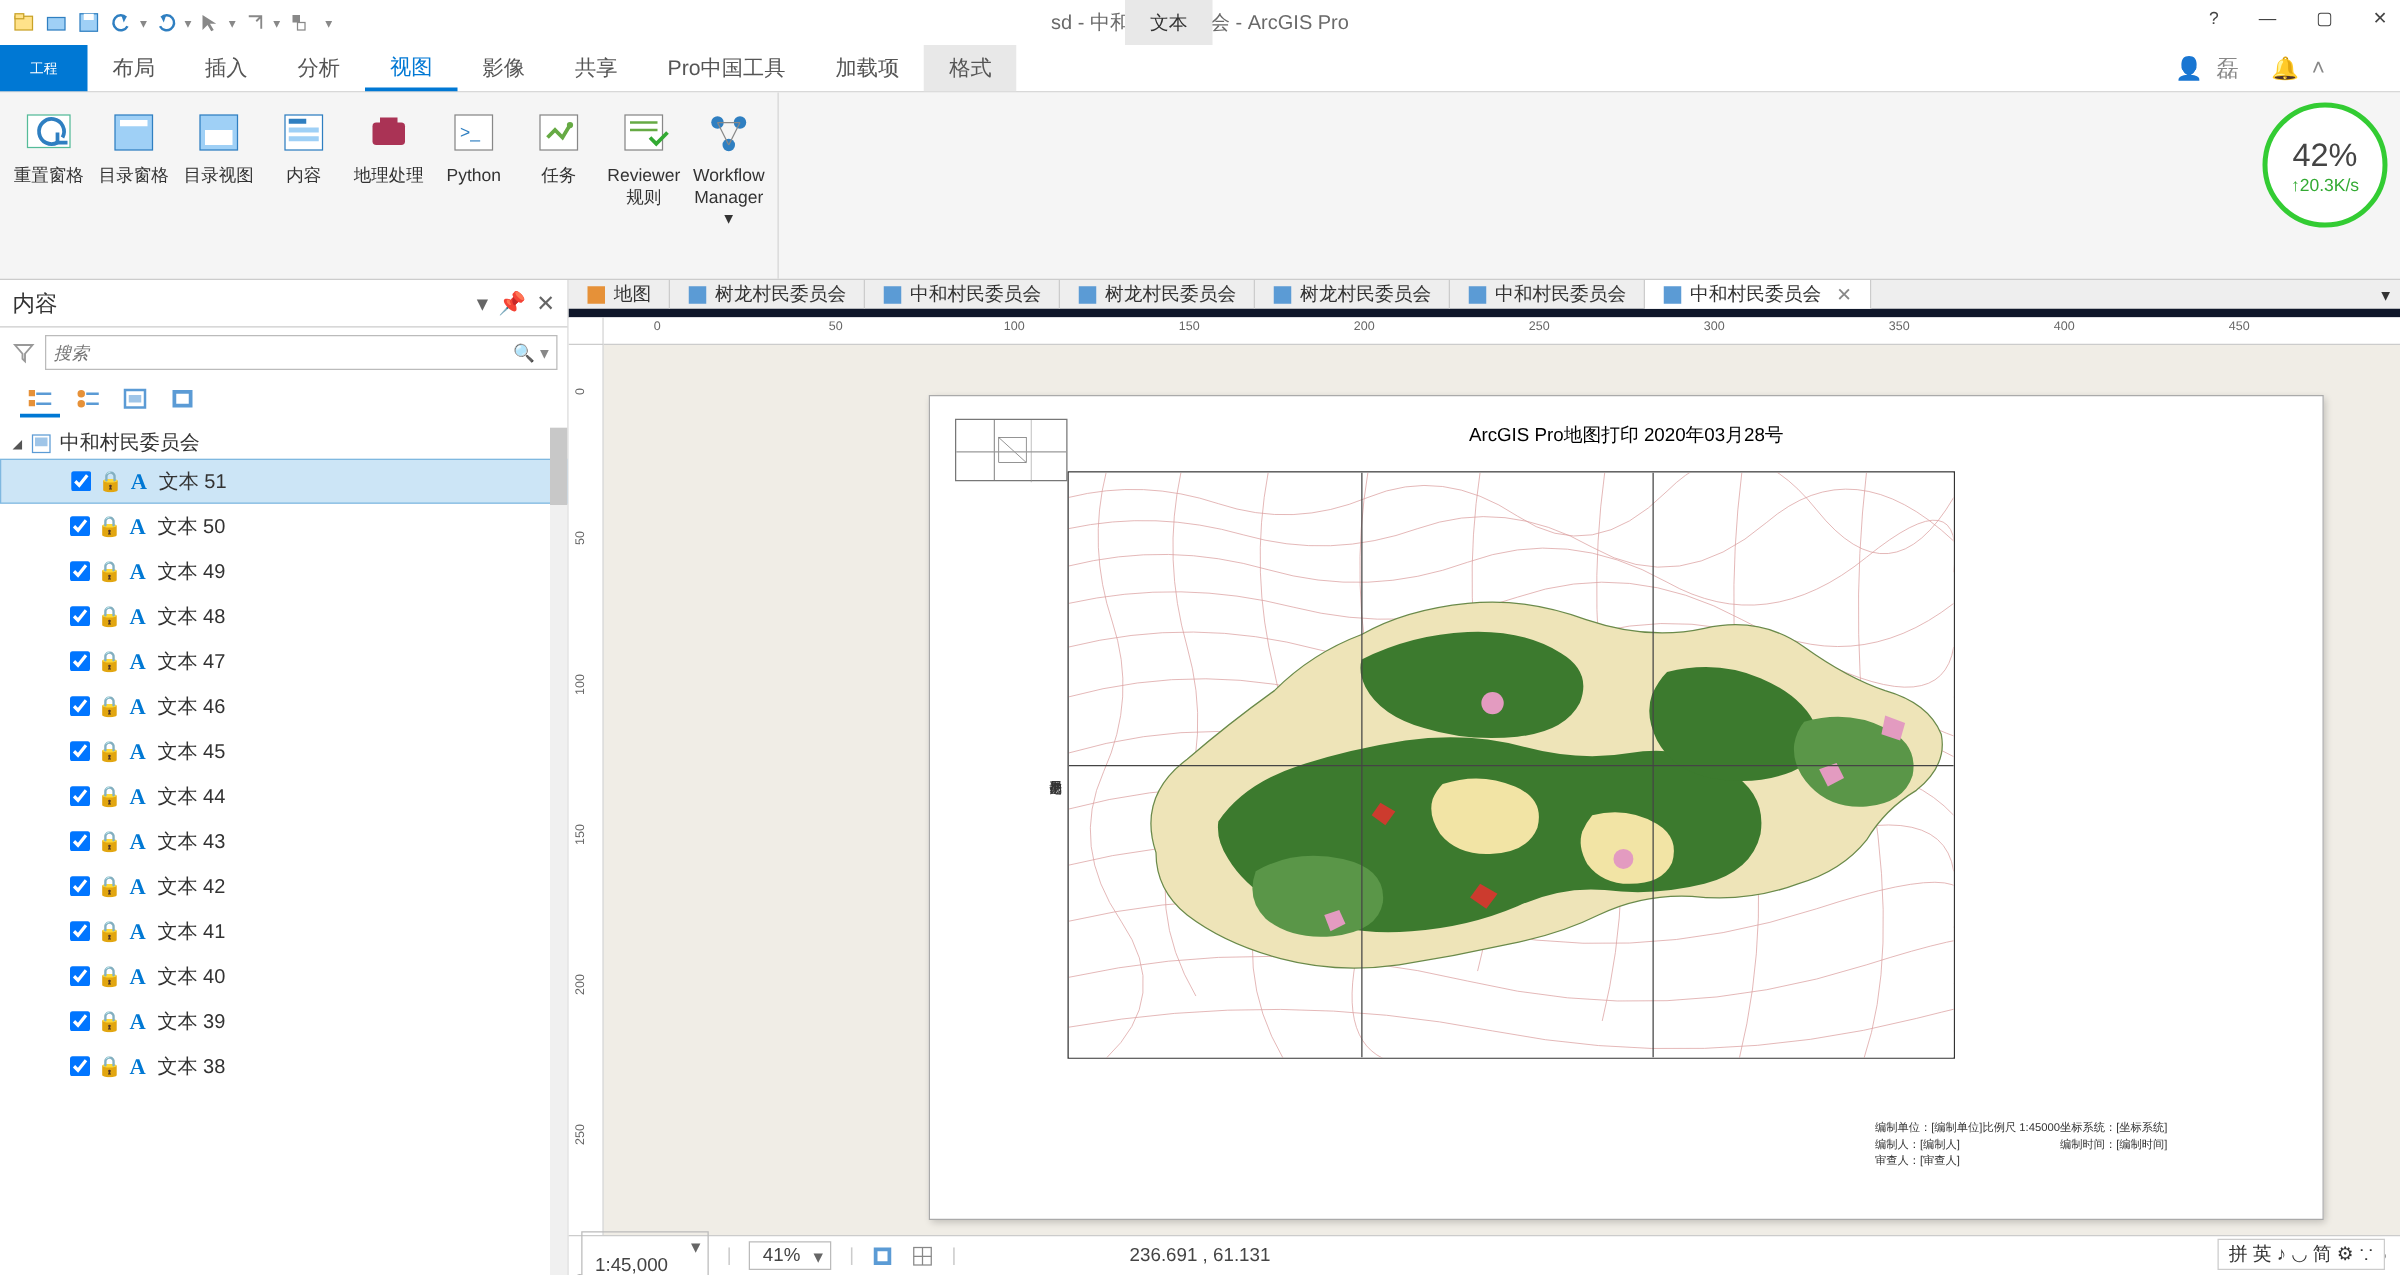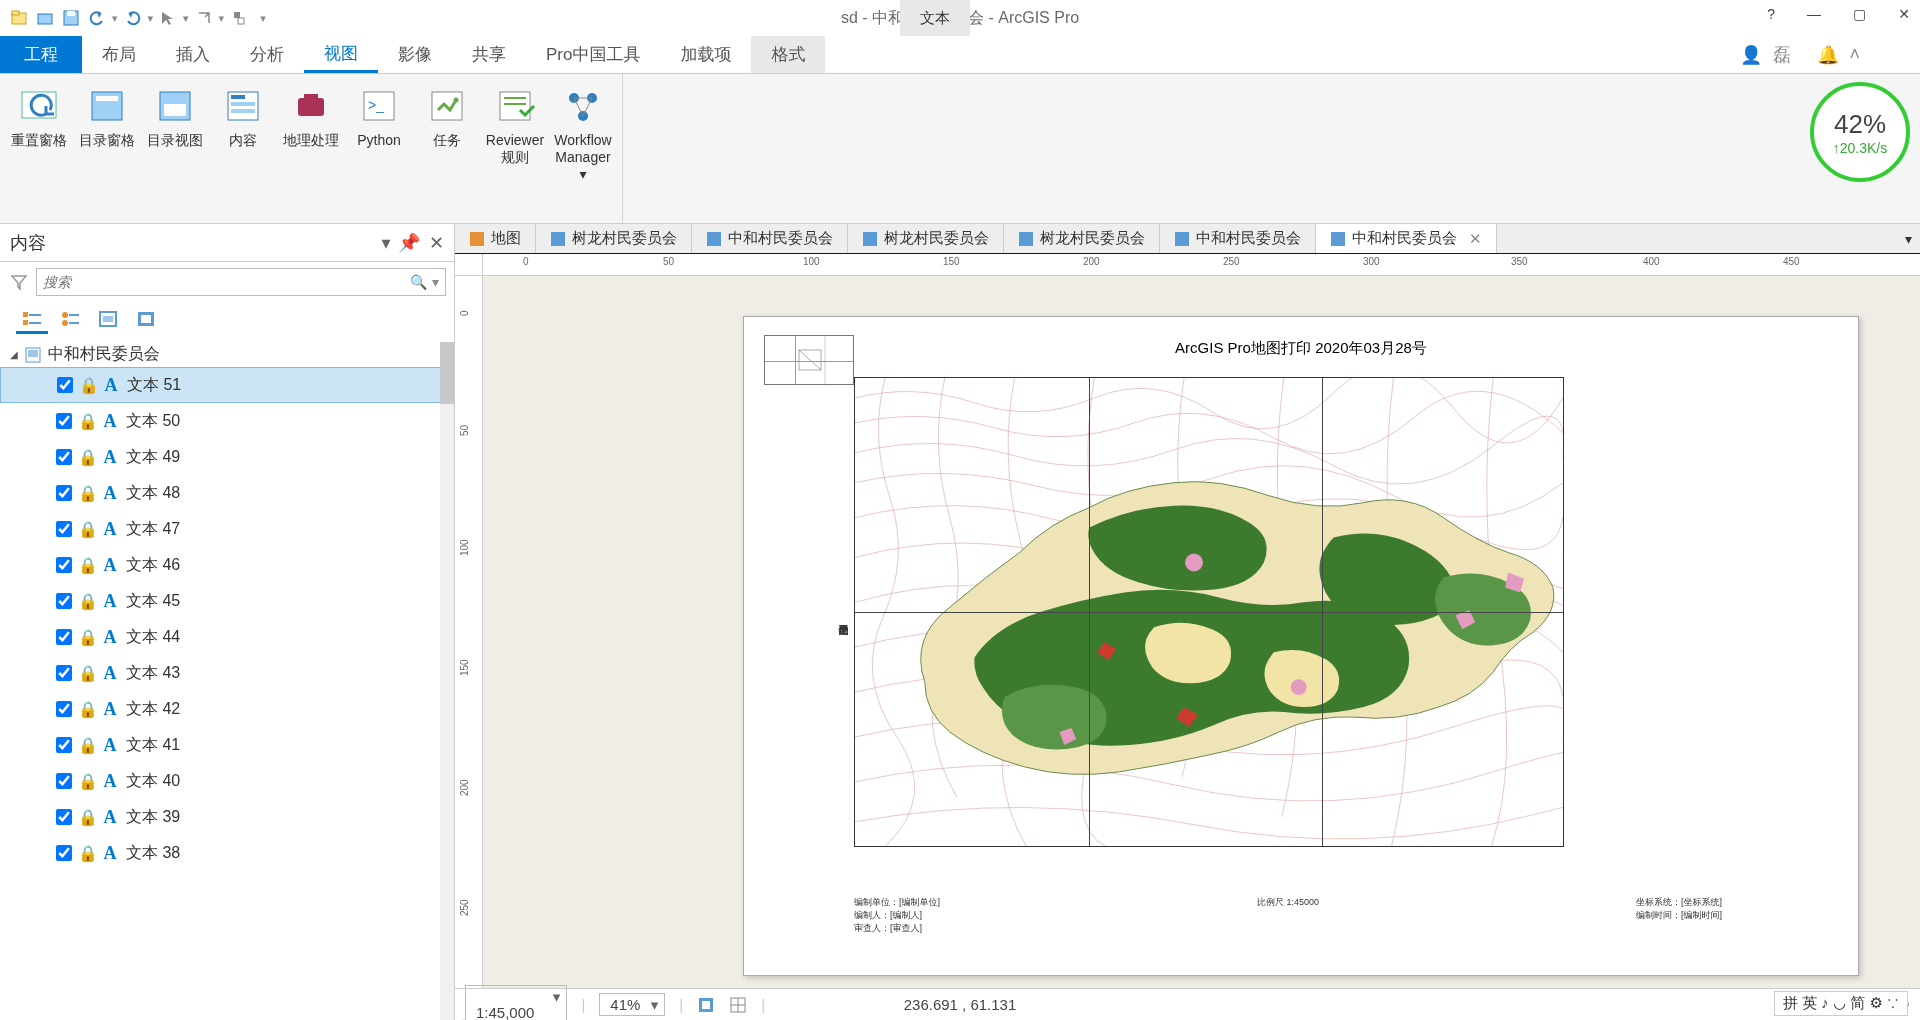--- a/index.html
+++ b/index.html
@@ -10,21 +10,21 @@
 .qat { display: flex; align-items: center; gap: 4px; padding-left: 8px; }
 .qat-icon { width: 22px; height: 22px; display: flex; align-items: center; justify-content: center; background: #fff; }
 .title-text { position: absolute; left: 50%; transform: translateX(-50%); color: #6a6a6a; font-size: 16px; }
 .context-tab-top { position: absolute; left: 900px; top: 0; width: 70px; height: 36px; background: #e8e8e8; display: flex; align-items: center; justify-content: center; font-size: 15px; }
 .win-controls { position: absolute; right: 10px; top: 6px; display: flex; gap: 32px; color: #444; }
 .win-controls span { cursor: pointer; }
 
 
 .ribbon-tabs { height: 38px; display: flex; align-items: stretch; border-bottom: 1px solid #ccc; background: #fff; }
 .ribbon-tab { padding: 0 20px; display: flex; align-items: center; font-size: 17px; color: #555; cursor: pointer; }
-.ribbon-tab.file { background: #0078d4; color: #fff; font-size: 17px; padding: 0 24px; }
+.ribbon-tab.file { background: #0078d4; color: #fff; font-size: 11px; padding: 0 24px; }
 .ribbon-tab.active { color: #0078d4; border-bottom: 3px solid #0078d4; }
 .ribbon-tab.context { background: #e8e8e8; }
 .user-area { margin-left: auto; display: flex; align-items: center; gap: 10px; padding-right: 60px; color: #888; font-size: 18px; }
 
 
 .ribbon { height: 150px; background: #f5f5f5; border-bottom: 1px solid #ccc; display: flex; position: relative; }
 .ribbon-group { border-right: 1px solid #d5d5d5; padding: 8px 6px 2px 6px; display: flex; flex-direction: column; align-items: center; }
 .ribbon-group-items { display: flex; gap: 2px; flex: 1; }
 .ribbon-group-label { font-size: 14px; color: #555; padding: 2px 0 4px 0; text-align: center; width: 100%; }
 .ribbon-btn { display: flex; flex-direction: column; align-items: center; width: 66px; padding: 4px 2px; cursor: pointer; }
@@ -60,21 +60,21 @@
 .tree-root { display: flex; align-items: center; gap: 6px; padding: 2px 10px; font-size: 16px; }
 .tree-root .arrow { cursor: pointer; color: #555; font-size: 10px; }
 .tree-item { display: flex; align-items: center; gap: 6px; padding: 3px 10px 3px 56px; font-size: 16px; cursor: pointer; height: 36px; }
 .tree-item.sel { background: #cce5f6; border: 1px solid #7fb8e0; }
 .tree-item input[type=checkbox] { width: 16px; height: 16px; }
 .lock-ico { color: #d28b2b; width: 16px; text-align: center; }
 .text-ico { color: #0078d4; font-weight: bold; font-family: serif; width: 20px; text-align: center; font-size: 18px; }
 
 
 .work-area { flex: 1; display: flex; flex-direction: column; background: #f3f3f3; }
-.map-tabs { height: 30px; background: #eee; display: flex; align-items: stretch; border-bottom: 1px solid #0f172a; position: relative; }
+.map-tabs { height: 30px; background: #eee; display: flex; align-items: stretch; border-bottom: 7px solid #0f172a; position: relative; }
 .map-tab { display: flex; align-items: center; gap: 6px; padding: 0 14px; border-right: 1px solid #ccc; font-size: 15px; cursor: pointer; }
 .map-tab.active { background: #fff; }
 .map-tab .ico-map { width: 16px; height: 16px; }
 .map-tabs .more { margin-left: auto; padding: 0 8px; display: flex; align-items: center; }
 
 
 .canvas-wrap { flex: 1; display: flex; background: #f8f8f8; position: relative; }
 .ruler-corner { position: absolute; left: 0; top: 0; width: 28px; height: 22px; background: #fff; border-right: 1px solid #ccc; border-bottom: 1px solid #ccc; }
 .ruler-h { position: absolute; left: 28px; right: 0; top: 0; height: 22px; background: #fff; border-bottom: 1px solid #ccc; font-size: 10px; color: #666; }
 .ruler-h .tick { position: absolute; top: 2px; }
@@ -84,21 +84,21 @@
 .page { position: absolute; left: 260px; top: 40px; width: 1116px; height: 660px; background: #fff; box-shadow: 2px 2px 6px rgba(0,0,0,0.2); border: 1px solid #aaa; }
 .page-title { position: absolute; top: 22px; left: 0; right: 0; text-align: center; font-size: 15px; color: #000; }
 .north-indicator { position: absolute; left: 20px; top: 18px; width: 90px; height: 50px; border: 1px solid #777; }
 .north-indicator::before { content: ""; position: absolute; left: 30px; top: 0; width: 1px; height: 100%; background: #999; }
 .north-indicator::after { content: ""; position: absolute; top: 25px; left: 0; width: 100%; height: 1px; background: #999; }
 .map-frame { position: absolute; left: 110px; top: 60px; width: 710px; height: 470px; border: 1.5px solid #333; overflow: hidden; background: #fff; }
 .map-art { position: absolute; inset: 0; }
 .map-frame .grid-v, .map-frame .grid-h { position: absolute; background: #444; }
 .grid-v { width: 1px; top: 0; bottom: 0; }
 .grid-h { height: 1px; left: 0; right: 0; }
-.meta-row { position: absolute; bottom: 40px; left: 110px; right: 136px; display: flex; justify-content: space-between; font-size: 9px; color: #333; margin-top: 36px; }
+.meta-row { position: absolute; bottom: 40px; left: 110px; right: 124px; display: flex; justify-content: flex-end; font-size: 9px; color: #333; margin-top: 36px; }
 .side-label { position: absolute; left: 92px; top: 300px; writing-mode: vertical-rl; font-size: 10px; }
 
 
 .status-bar { height: 32px; border-top: 1px solid #ccc; background: #fff; display: flex; align-items: center; padding: 0 10px; gap: 14px; font-size: 15px; color: #444; }
 .status-bar .scale-box { border: 1px solid #bbb; padding: 18px 32px 2px 10px; position: relative; }
 .status-bar .scale-box::after { content: "▾"; position: absolute; right: 6px; top: 2px; color: #666; }
 .status-bar .zoom-box { border: 1px solid #bbb; padding: 2px 24px 2px 10px; position: relative; }
 .status-bar .zoom-box::after { content: "▾"; position: absolute; right: 6px; top: 2px; color: #666; }
 .status-bar .coord { position: absolute; left: 50%; transform: translateX(-50%); }
 .status-right { margin-left: auto; display: flex; align-items: center; gap: 6px; }

